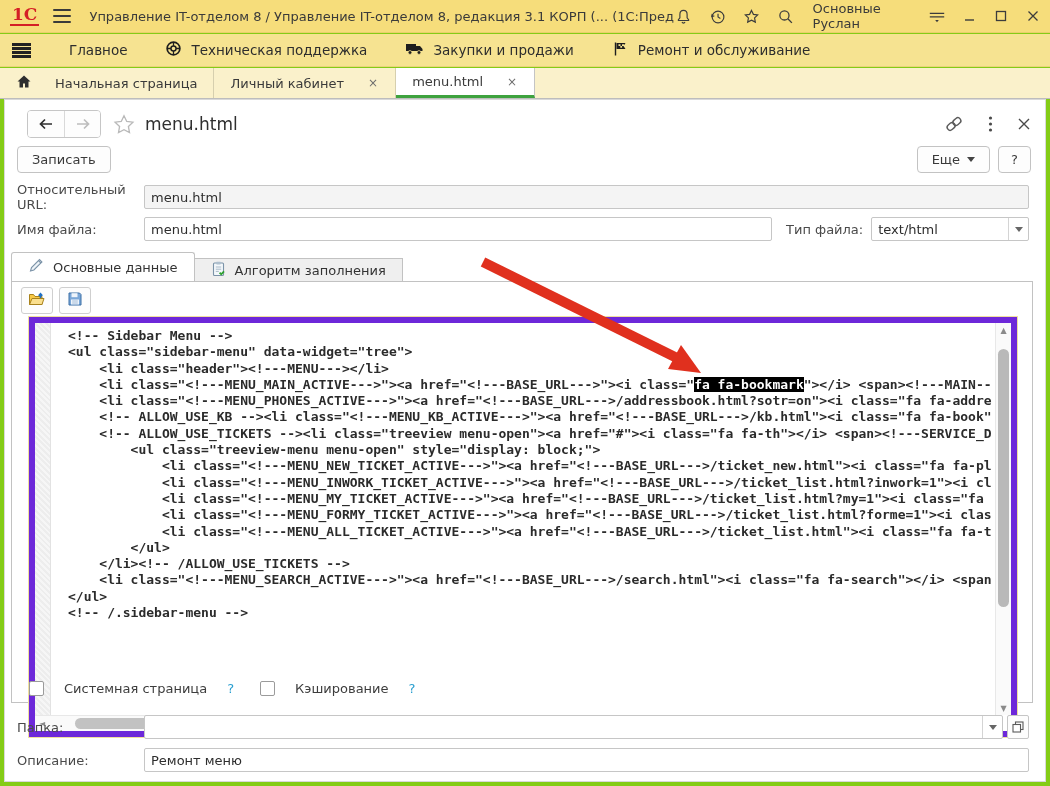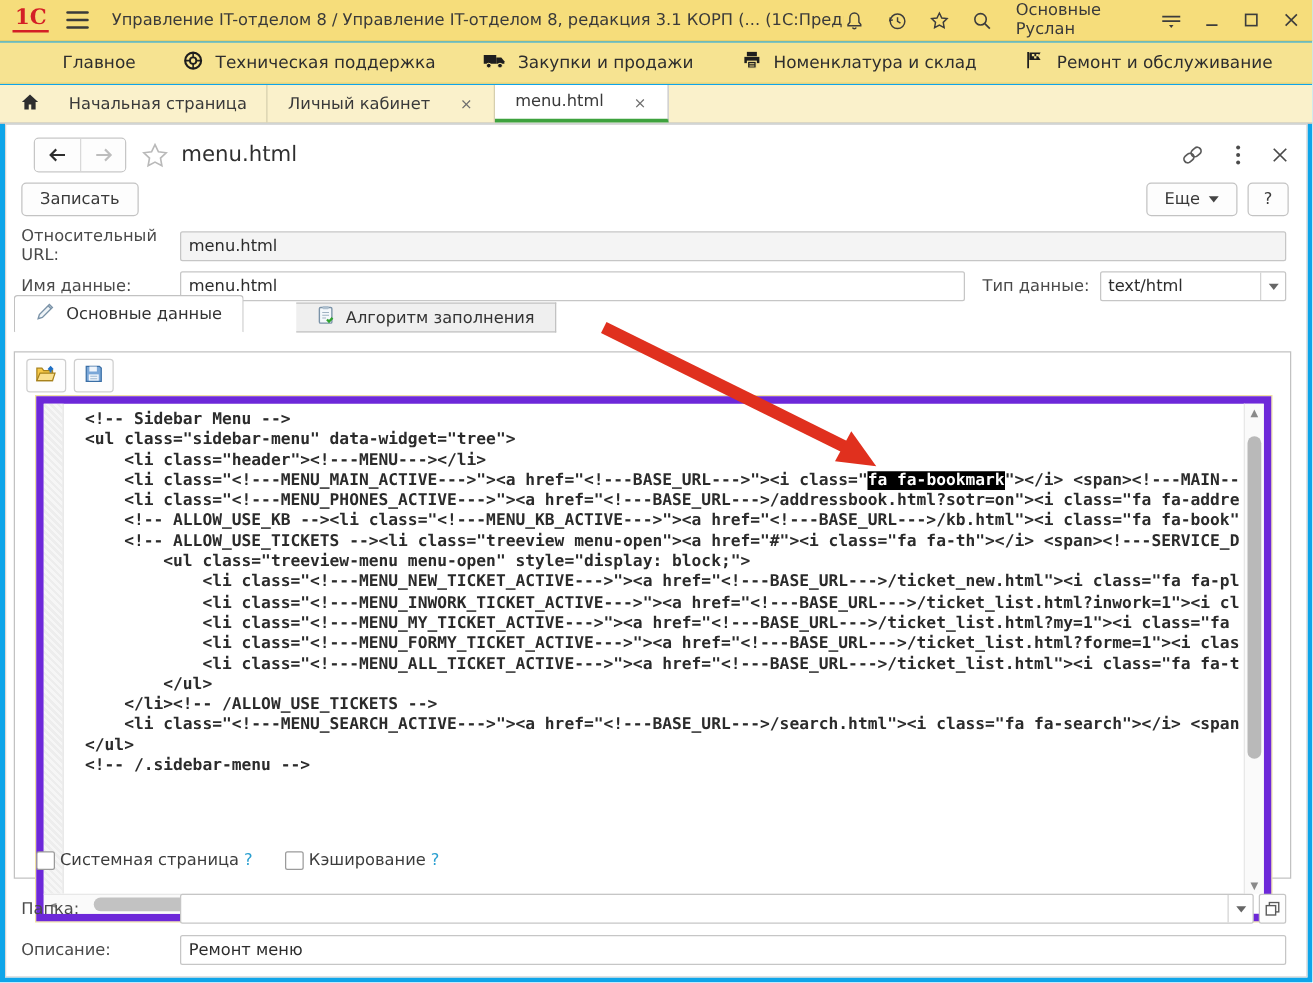--- a/index.html
+++ b/index.html
@@ -1,19 +1,19 @@
 <!DOCTYPE html>
 <html><head>
 <meta charset="utf-8">
 <style>
   * { margin:0; padding:0; box-sizing:border-box; }
   html,body { width:1050px; height:786px; overflow:hidden; }
   body { font-family:"DejaVu Sans","Liberation Sans",sans-serif; font-size:13px; color:#3a3a3a; }
 
-  .window { position:relative; width:1050px; height:786px; background:#0ea5e9; }
+  .window { position:relative; width:1050px; height:786px; background:#84cc16; }
 
   
   .titlebar { position:absolute; top:0; left:0; right:0; height:33px; background:#f6dd7b;
               display:flex; align-items:center; padding:0 10px; border-bottom:1px solid #e9cf6b; }
   .logo { color:#d41f26; font-weight:bold; font-size:17px; font-family:"DejaVu Serif","Liberation Serif",serif;
           border-bottom:2px solid #d41f26; line-height:17px; padding:0 2px 1px 2px; margin-right:14px; }
   .hamburger { width:20px; height:14px; display:flex; flex-direction:column; justify-content:space-between; margin-right:18px; cursor:pointer; }
   .hamburger span { display:block; height:2px; background:#3a3a3a; border-radius:1px; }
   .tb-title { font-size:13px; color:#3a3a3a; white-space:nowrap; overflow:hidden; flex:0 1 auto; }
   .tb-right { margin-left:auto; display:flex; align-items:center; gap:17px; }
@@ -57,21 +57,21 @@
   .frow { position:absolute; left:12px; right:16px; height:24px; display:flex; align-items:center; }
   .flabel { width:127px; flex:0 0 127px; font-size:13px; color:#4a4a4a; }
   .input { height:24px; border:1px solid #c6c6c6; border-radius:2px; background:#fff; padding:0 6px;
            font-size:13px; color:#2d2d2d; display:flex; align-items:center; flex:1; }
   .input.readonly { background:#f4f4f4; }
   .combo { position:relative; display:flex; align-items:center; }
   .combo .dd { position:absolute; right:0; top:0; bottom:0; width:20px; border-left:1px solid #d4d4d4;
                display:flex; align-items:center; justify-content:center; cursor:pointer; }
 
   
-  .tabstrip { position:absolute; top:136px; left:6px; height:30px; display:flex;gap:42px; }
+  .tabstrip { position:absolute; top:152px; left:6px; height:30px; display:flex; }
   .itab { display:flex; align-items:center; gap:8px; padding:0 16px; font-size:13px; color:#333;
           border:1px solid #c2c2c2; background:#efefef; cursor:pointer; }
   .itab.active { background:#fff; border-bottom:1px solid #fff; border-top-left-radius:3px; border-top-right-radius:3px; }
   .itab.inactive { border-left:none; margin-top:6px; }
 
   .groupbox { position:absolute; top:181px; left:6px; width:1022px; height:422px; border:1px solid #c2c2c2; background:#fff; }
 
   .edit-toolbar { position:absolute; top:187px; left:16px; display:flex; gap:6px; }
   .toolbtn { width:32px; height:27px; border:1px solid #cfcfcf; border-radius:3px; background:#fdfdfd;
              display:flex; align-items:center; justify-content:center; cursor:pointer; }
@@ -86,21 +86,21 @@
   .code-line { white-space:pre; }
   .code-line .hl { background:#000; color:#fff; }
   .vscroll { position:absolute; right:0; top:0; bottom:16px; width:16px; background:#fafafa; border-left:1px solid #e8e8e8; }
   .vthumb { position:absolute; left:2px; right:2px; top:26px; height:258px; background:#b9b9b9; border-radius:6px; }
   .varr { position:absolute; left:0; right:0; height:14px; display:flex; align-items:center; justify-content:center; color:#8a8a8a; font-size:8px; }
   .hscroll { position:absolute; left:0; right:16px; bottom:0; height:16px; background:#fafafa; border-top:1px solid #e8e8e8; }
   .hthumb { position:absolute; top:2px; bottom:2px; left:40px; width:262px; background:#c2c2c2; border-radius:6px; }
   .harr { position:absolute; top:0; bottom:0; width:14px; display:flex; align-items:center; justify-content:center; color:#8a8a8a; font-size:8px; }
 
   .cb-row { position:absolute; top:581px; left:24px; display:flex; align-items:center; gap:26px; }
-  .cb-item { display:flex; align-items:center; gap:4px; }
+  .cb-item { display:flex; align-items:center; gap:20px; }
   .cb-box { width:15px; height:15px; border:1px solid #9b9b9b; border-radius:2px; background:#fff; cursor:pointer; }
   .cb-lbl { font-size:13px; color:#3d3d3d; }
   .qmark { color:#2a9fd0; font-size:13px; cursor:pointer; }
 
   .pick-btn { width:22px; height:24px; border:1px solid #c6c6c6; border-radius:2px; background:#fdfdfd;
               margin-left:4px; display:flex; align-items:center; justify-content:center; cursor:pointer; flex:0 0 22px; }
 
   .arrow-overlay { position:absolute; top:0; left:0; width:1050px; height:786px; pointer-events:none; }
 </style>
 </head>
@@ -185,29 +185,20 @@
       <span class="lbl">Техническая поддержка</span>
     </div>
     <div class="nav-item">
       <span><svg width="19" height="15" viewBox="0 0 19 15">
             <rect x="1" y="3" width="10" height="7" fill="#1e1e1e"></rect>
             <path d="M11 5h4l2.5 3v2H11z" fill="#1e1e1e"></path>
             <circle cx="5" cy="11.5" r="1.9" fill="#1e1e1e" stroke="#f6e391" stroke-width="0.8"></circle>
             <circle cx="14" cy="11.5" r="1.9" fill="#1e1e1e" stroke="#f6e391" stroke-width="0.8"></circle>
           </svg></span>
       <span class="lbl">Закупки и продажи</span>
-    </div>
-    <div class="nav-item">
-      <span><svg width="17" height="16" viewBox="0 0 16 16">
-            <rect x="4" y="1.5" width="8" height="3.5" fill="#1e1e1e"></rect>
-            <rect x="2" y="5.5" width="12" height="5" fill="#1e1e1e"></rect>
-            <rect x="4.5" y="9" width="7" height="5.5" fill="#1e1e1e" stroke="#f6e391" stroke-width="1"></rect>
-            <path d="M6 11h4M6 12.8h4" stroke="#f6e391" stroke-width="0.9"></path>
-          </svg></span>
-      <span class="lbl">Номенклатура и склад</span>
     </div>
     <div class="nav-item">
       <span><svg width="17" height="16" viewBox="0 0 16 16">
             <path d="M3 1.5v13" stroke="#1e1e1e" stroke-width="1.4"></path>
             <path d="M4 2h9l-2 3 2 3H4z" fill="#1e1e1e"></path>
             <path d="M6 3.2h2v1.8H6zM9.5 3.2h2v1.8h-2zM7.8 5h1.8v1.8H7.8z" fill="#f6e391"></path>
           </svg></span>
       <span class="lbl">Ремонт и обслуживание</span>
     </div>
     <div class="nav-item">
@@ -289,23 +280,23 @@
         <div class="btn" style="padding:0 12px;">?</div>
       </div>
     </div>
 
     <div class="frow" style="top:85px;">
       <div class="flabel">Относительный URL:</div>
       <div class="input readonly">menu.html</div>
     </div>
 
     <div class="frow" style="top:117px;">
-      <div class="flabel">Имя данные:</div>
+      <div class="flabel">Имя файла:</div>
       <div class="input" style="flex:0 0 628px;">menu.html</div>
-      <div style="padding:0 8px 0 14px; font-size:13px; color:#4a4a4a;">Тип данные:</div>
+      <div style="padding:0 8px 0 14px; font-size:13px; color:#4a4a4a;">Тип файла:</div>
       <div class="input combo" style="flex:1; padding-right:22px;">
         <span>text/html</span>
         <span class="dd">
             <span class="caret" style="border-top-color:#666;"></span>
           </span>
       </div>
     </div>
 
     <div class="tabstrip">
       <div class="itab active">

